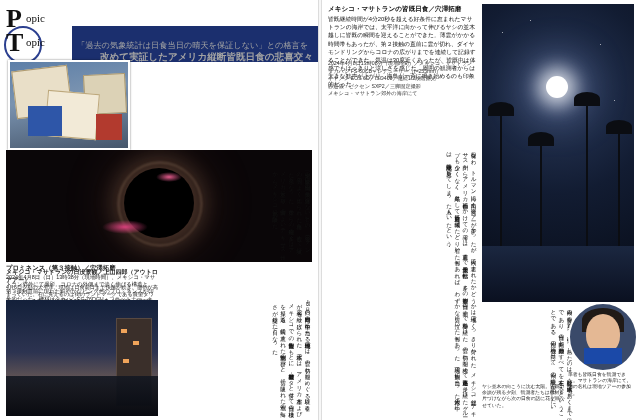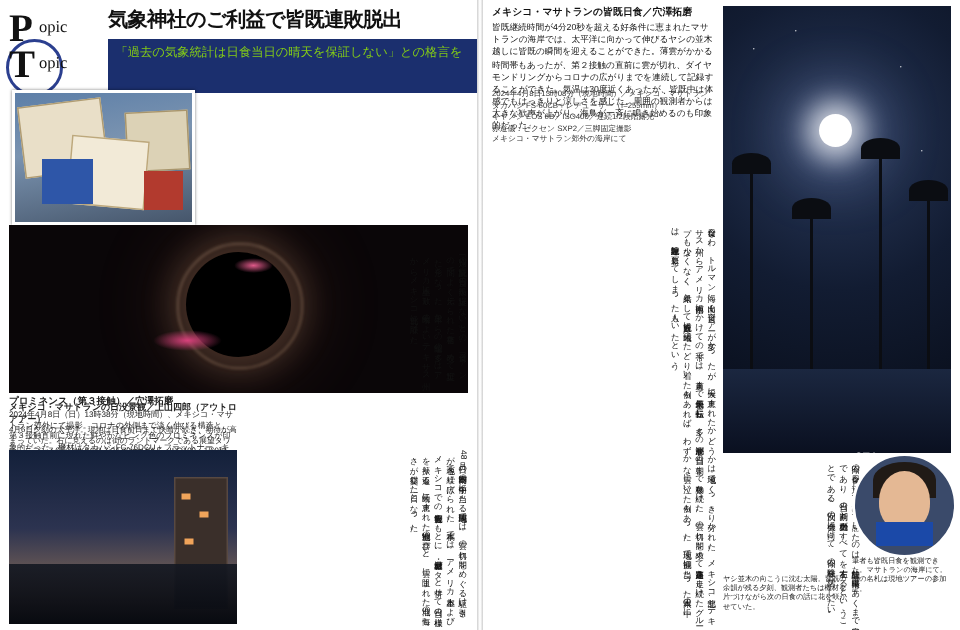--- a/index.html
+++ b/index.html
@@ -17,21 +17,21 @@
 
   
   .masthead{position:absolute;left:6px;top:4px;width:306px;height:60px;}
   .logo-block{position:absolute;left:0;top:0;width:62px;height:56px;}
   .logo-p{position:absolute;left:0;top:0;font-family:"Liberation Serif",serif;font-size:26px;font-weight:bold;color:#111;letter-spacing:-1px;}
   .logo-sub1{position:absolute;left:20px;top:8px;font-size:11px;font-family:"Liberation Serif",serif;}
   .logo-t{position:absolute;left:0;top:24px;font-family:"Liberation Serif",serif;font-size:26px;font-weight:bold;color:#111;}
   .logo-sub2{position:absolute;left:20px;top:32px;font-size:11px;font-family:"Liberation Serif",serif;}
   .logo-circle{position:absolute;left:-2px;top:22px;width:34px;height:34px;border:2px solid #2b3f8f;border-radius:50%;}
   .headline{position:absolute;left:66px;top:2px;width:246px;font-size:13.5px;font-weight:bold;letter-spacing:-0.5px;color:#111;line-height:1.1;}
-  .subbar{position:absolute;left:66px;top:22px;width:246px;height:36px;background:#1b2f6e;color:#84cc16;padding:3px 5px;box-sizing:border-box;}
+  .subbar{position:absolute;left:66px;top:22px;width:246px;height:36px;background:#1b2f6e;color:#a3a3a3;padding:14px 5px;box-sizing:border-box;}
   .subbar .l1{font-size:8.2px;line-height:1.35;}
   .subbar .l2{font-size:9.6px;line-height:1.35;text-align:right;font-weight:bold;}
   .byline{position:absolute;left:66px;top:60px;font-size:6px;color:#333;}
 
   .photo-inset{position:absolute;left:8px;top:60px;width:118px;height:86px;background:#2a2118;border:2px solid #fff;box-shadow:0 0 2px rgba(0,0,0,.5);overflow:hidden;}
   .ema-sky{position:absolute;inset:0;background:linear-gradient(170deg,#5d7fa8 0%,#7a93b0 40%,#46566b 100%);}
   .ema-board{position:absolute;left:4px;top:6px;width:54px;height:46px;background:#e9dfc8;border:1px solid #b09c72;transform:rotate(-7deg);}
   .ema-board2{position:absolute;left:36px;top:30px;width:50px;height:44px;background:#f2ead7;border:1px solid #bda87c;transform:rotate(5deg);}
   .ema-board3{position:absolute;left:74px;top:12px;width:40px;height:38px;background:#dcd2b6;border:1px solid #a8956c;transform:rotate(-3deg);}
   .ema-blue{position:absolute;left:18px;top:44px;width:34px;height:30px;background:#2e56a8;}
@@ -91,23 +91,23 @@
   <div class="page page-left">
 
     <div class="masthead">
       <div class="logo-block">
         <div class="logo-circle"></div>
         <div class="logo-p">P</div>
         <div class="logo-sub1">opic</div>
         <div class="logo-t">T</div>
         <div class="logo-sub2">opic</div>
       </div>
-      <div class="headline">気象神社のご利益で皆既連敗脱出</div>
       <div class="subbar">
         <div class="l1">「過去の気象統計は日食当日の晴天を保証しない」との格言を</div>
+        <div class="l2">改めて実証したアメリカ縦断皆既日食の悲喜交々</div>
       </div>
       <div class="byline">まとめ●塩田和生</div>
     </div>
 
     <div class="photo-inset">
       <div class="ema-sky"></div>
       <div class="ema-board3"></div>
       <div class="ema-board"></div>
       <div class="ema-board2"></div>
       <div class="ema-blue"></div>

